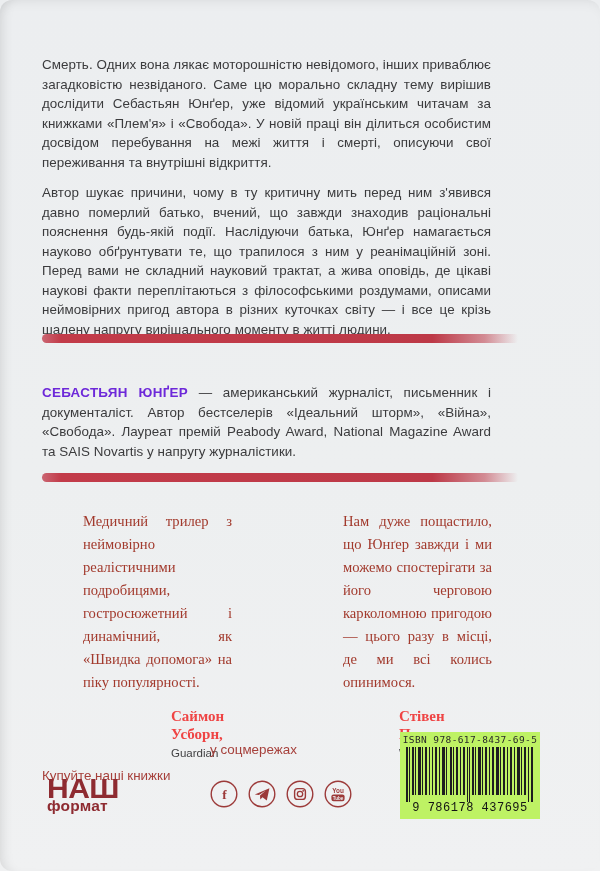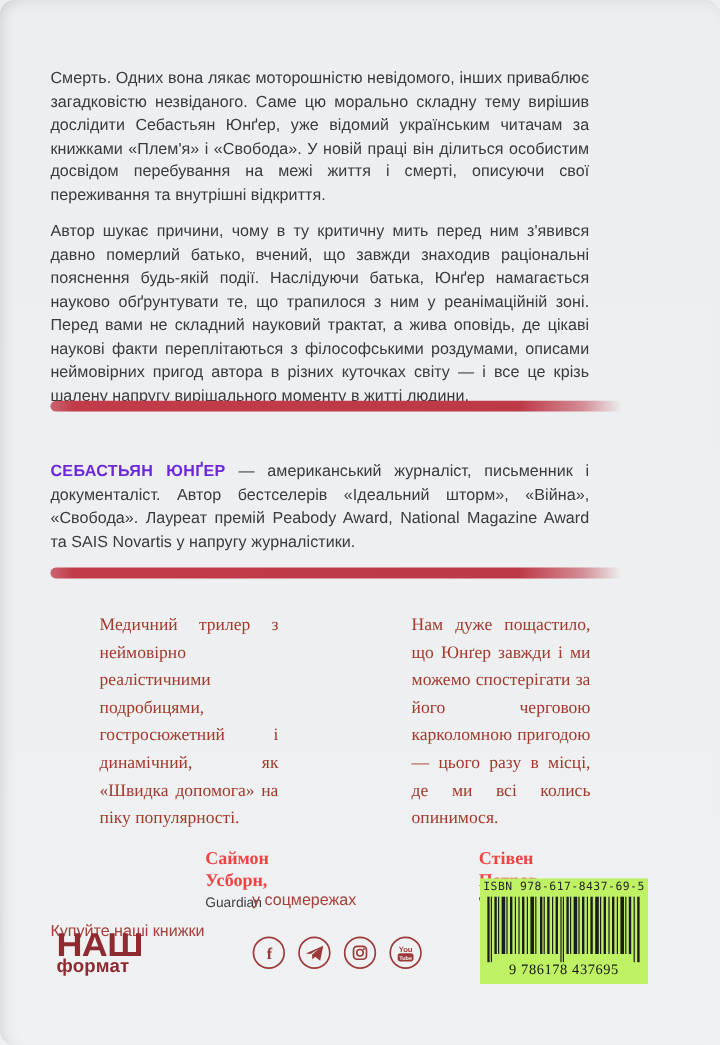--- a/index.html
+++ b/index.html
@@ -64,21 +64,21 @@
   #social-icons{position:absolute;left:210px;top:780px;display:flex;gap:10px;}
   #social-icons svg{display:block;}
   
   #barcode{position:absolute;left:400px;top:732px;width:140px;text-align:center;background:#bef264;padding:2px 0 4px;}
   #isbn-label{
     font-family:"DejaVu Sans Mono",monospace;
     font-size:9.5px;letter-spacing:.4px;color:#28282a;white-space:nowrap;
   }
   #bars{margin:2px auto 0;display:block;}
   #isbn-digits{
-    font-family:Liberation Serif, serif;
+    font-family:Liberation Mono, monospace;
     font-size:12px;letter-spacing:.5px;color:#141414;margin-top:-1px;white-space:nowrap;
   }
 </style>
 </head>
 <body>
 
 <div id="cover">
 
   <p id="para1" class="text-block">Смерть. Одних вона лякає моторошністю невідомого, інших приваблює загадковістю незвіданого. Саме цю морально складну тему вирішив дослідити Себастьян Юнґер, уже відомий українським читачам за книжками «Плем'я» і «Свобода». У новій праці він ділиться особистим досвідом перебування на межі життя і смерті, описуючи свої переживання та внутрішні відкриття.</p>
 

